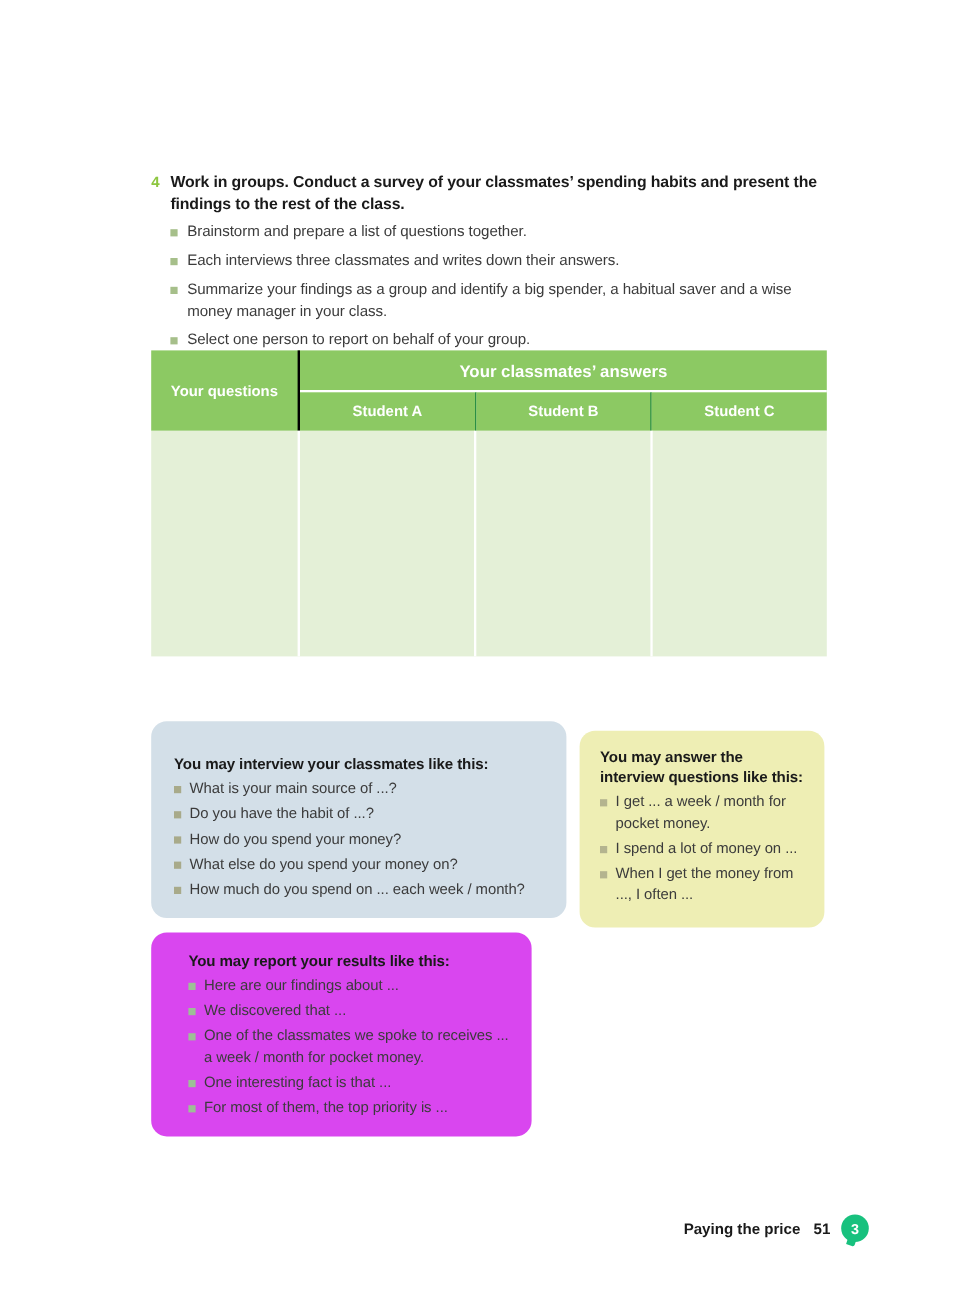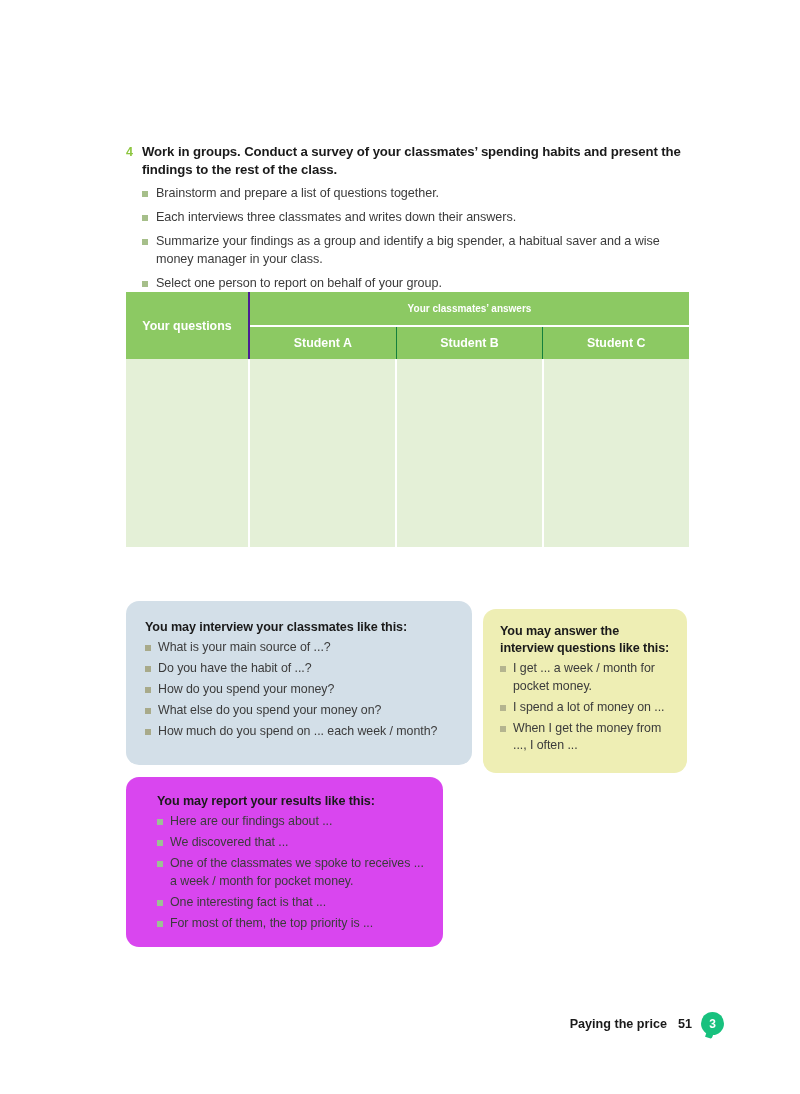--- a/index.html
+++ b/index.html
@@ -89,34 +89,34 @@
   .th-left {
     width: 124px;
     flex: 0 0 124px;
     background: #8cc963;
     color: #ffffff;
     font-weight: bold;
     font-size: 12.4px;
     display: flex;
     align-items: center;
     justify-content: center;
-    border-right: 2px solid #4c1d95;
+    border-right: 2px solid #000000;
     box-sizing: border-box;
   }
   .th-right {
     flex: 1 1 auto;
     display: flex;
     flex-direction: column;
   }
   .th-span {
     height: 35px;
     background: #8cc963;
     color: #ffffff;
     font-weight: bold;
-    font-size: 10px;
+    font-size: 14px;
     display: flex;
     align-items: center;
     justify-content: center;
     border-bottom: 2px solid #ffffff;
     box-sizing: border-box;
   }
   .th-subs {
     flex: 1 1 auto;
     display: flex;
   }
@@ -195,21 +195,21 @@
     color: #3b3b3b;
     letter-spacing: -0.05px;
   }
 
   #box-interview {
     left: 126px;
     top: 601px;
     width: 346px;
     height: 164px;
     background: #d3dfe8;
-    padding: 18px 18px 10px 19px;
+    padding: 28px 18px 10px 19px;
   }
   #box-answer {
     left: 483px;
     top: 609px;
     width: 204px;
     height: 164px;
     background: #eeeeb4;
     padding: 14px 12px 10px 17px;
   }
   #box-report {

